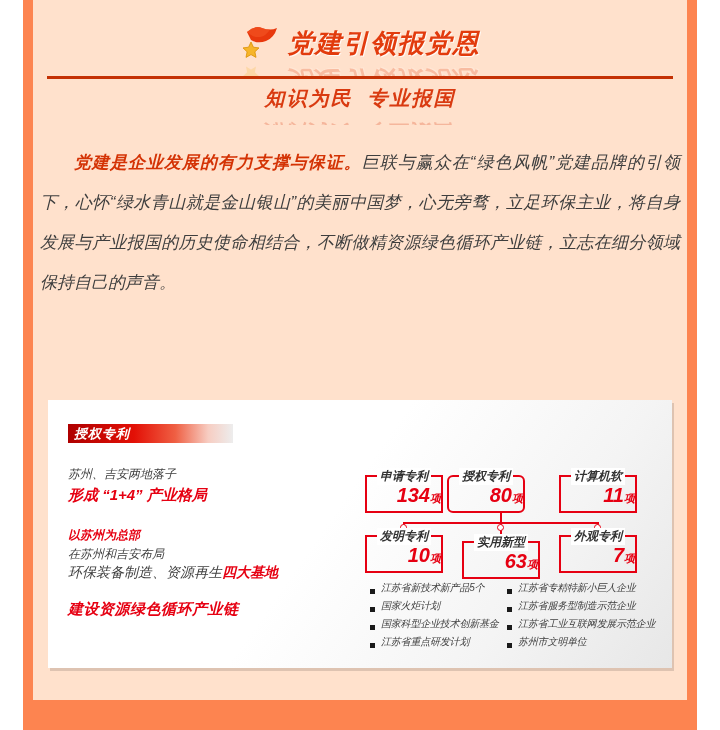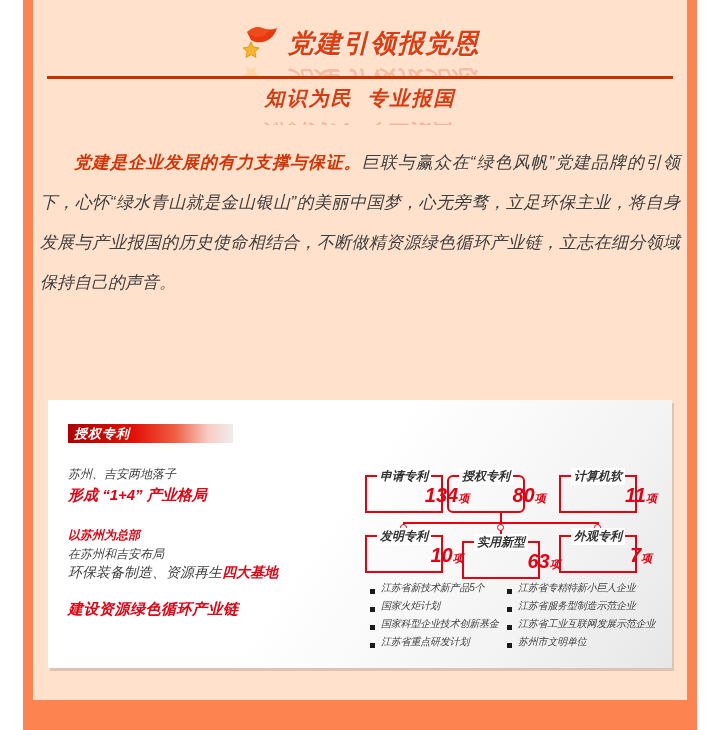--- a/index.html
+++ b/index.html
@@ -51,22 +51,22 @@
   .sbox { position:absolute; width:78px; height:38px; border:2px solid #e60012; }
   .s0 { left:0;    top:3px; }
   .s1 { left:82px;  top:3px;border-radius:6px; }
   .s2 { left:194px; top:3px; }
   .s3 { left:0;    top:63px; }
   .s4 { left:97px;  top:69px; }
   .s5 { left:194px; top:63px; }
   .sbox .lbl { position:absolute; top:-9px; left:50%; transform:translateX(-50%);
                background:#ffffff; padding:0 3px; font-size:12px; font-weight:bold;
                color:#333333; white-space:nowrap; }
-  .sbox .val { position:absolute; width:100%; text-align:center; top:7px;
-               font-size:20px; font-weight:bold; color:#e60012;margin-left:43px; }
+  .sbox .val { position:absolute; width:100%; text-align:right; top:7px;
+               font-size:20px; font-weight:bold; color:#e60012; }
   .sbox .unit { font-size:11px; }
   .cline { position:absolute; background:#e60012; }
   .v1 { left:135px; top:41px; width:2px; height:9px; }
   .hz { left:38px;  top:50px; width:196px; height:2px; }
   .st1 { left:38px;  top:50px; width:2px; height:13px; }
   .st2 { left:135px; top:50px; width:2px; height:13px; }
   .st3 { left:232px; top:50px; width:2px; height:13px; }
   .cdot { position:absolute; width:7px; height:7px; border:1.5px solid #e60012;
           border-radius:50%; background:#ffffff; top:52px; }
   .d1 { left:35px; } .d2 { left:132px; } .d3 { left:229px; }

